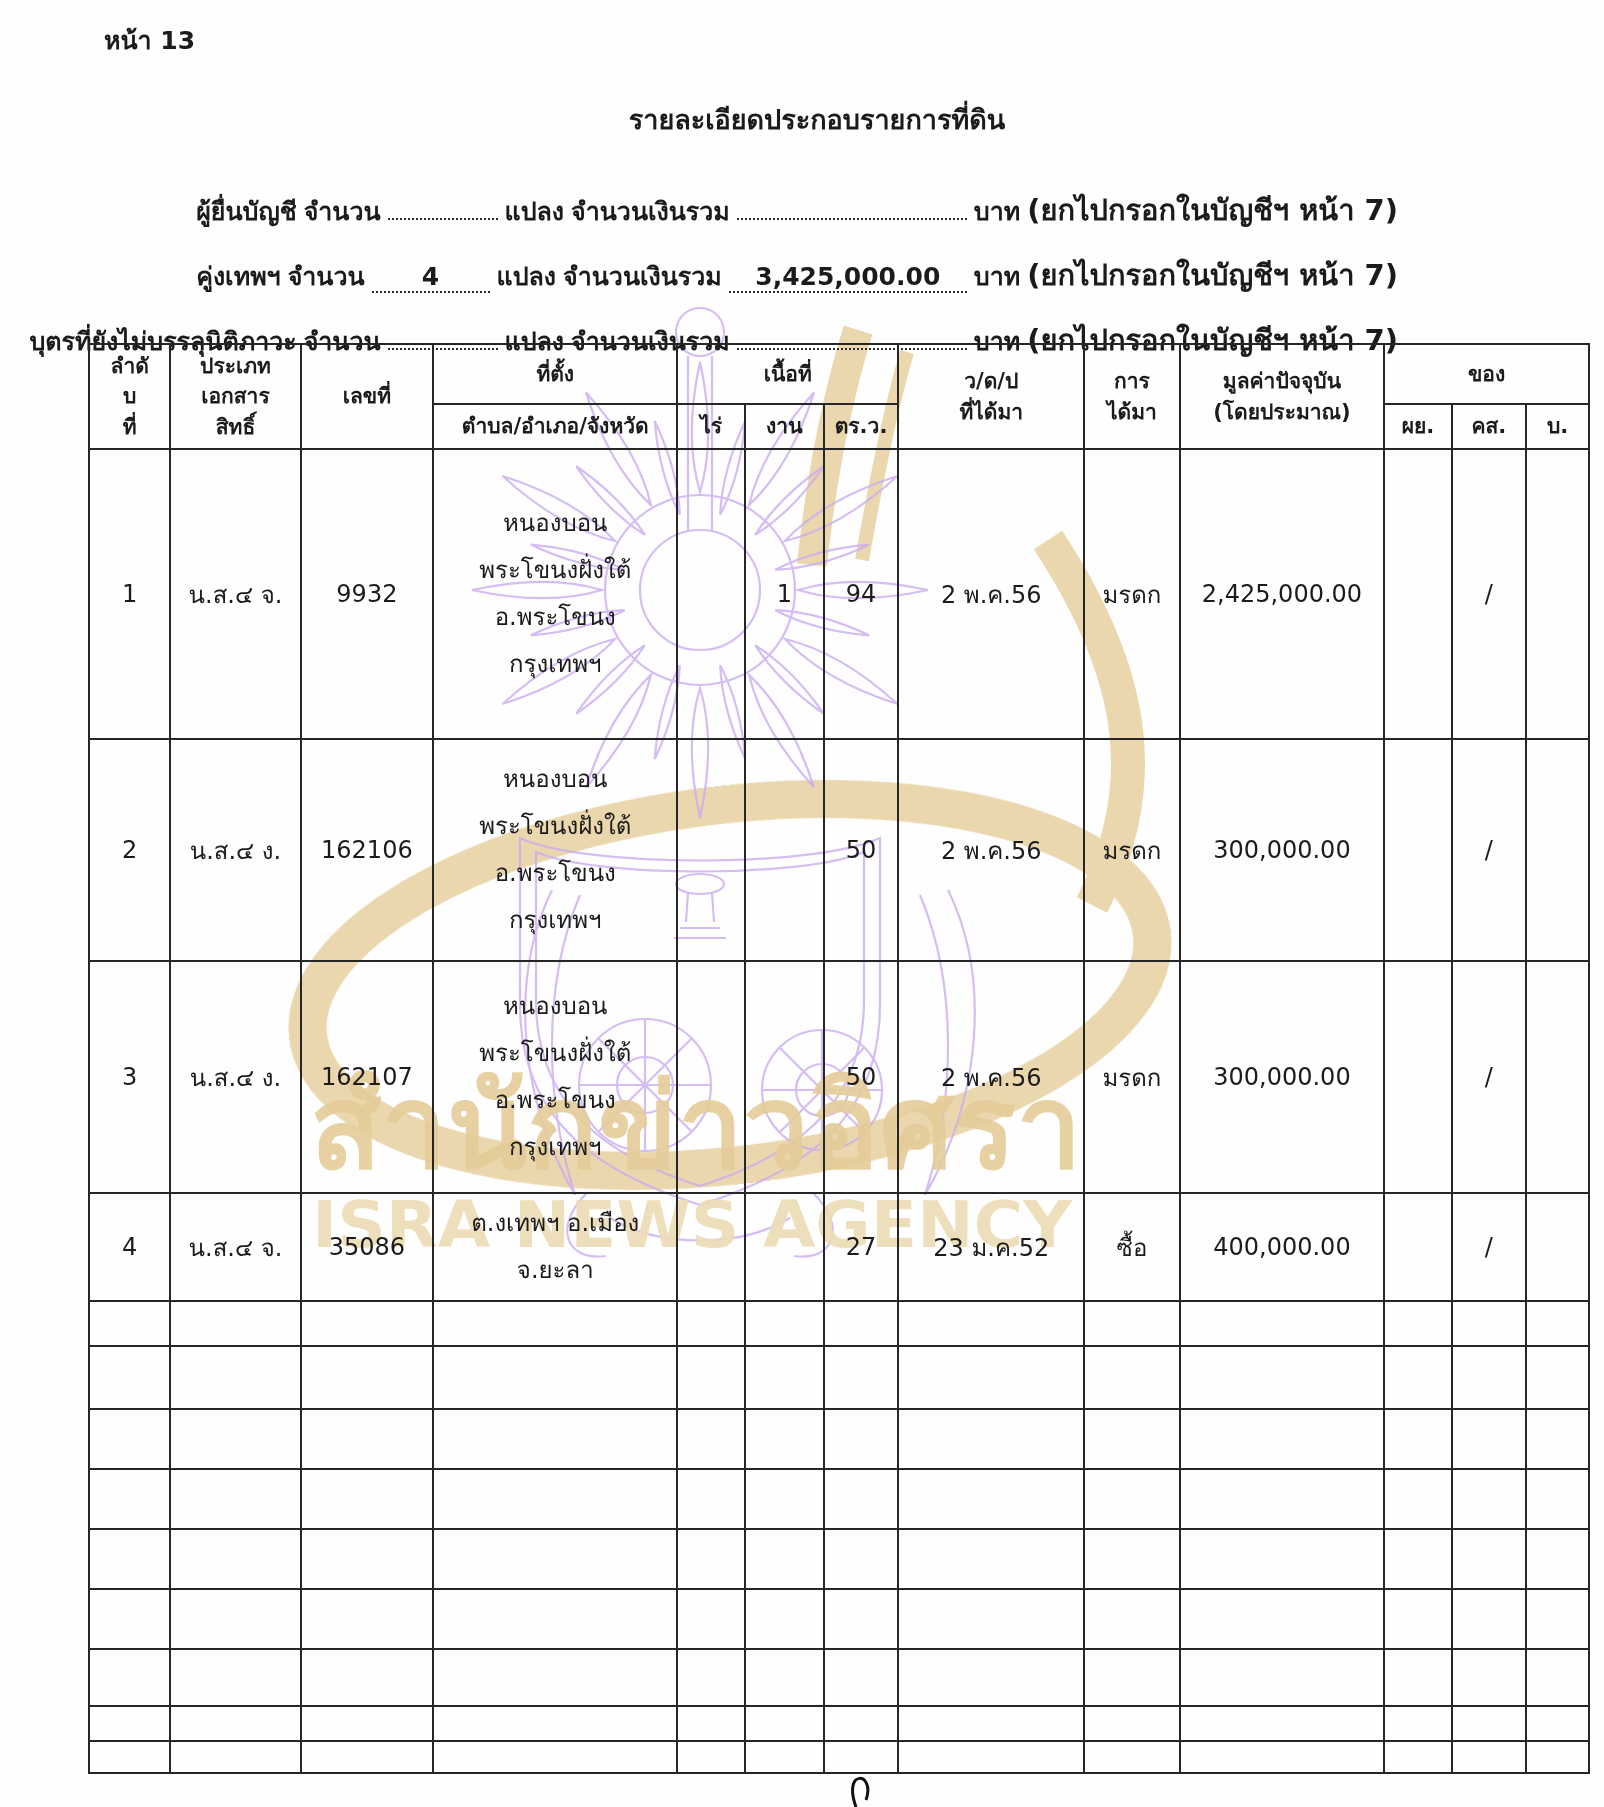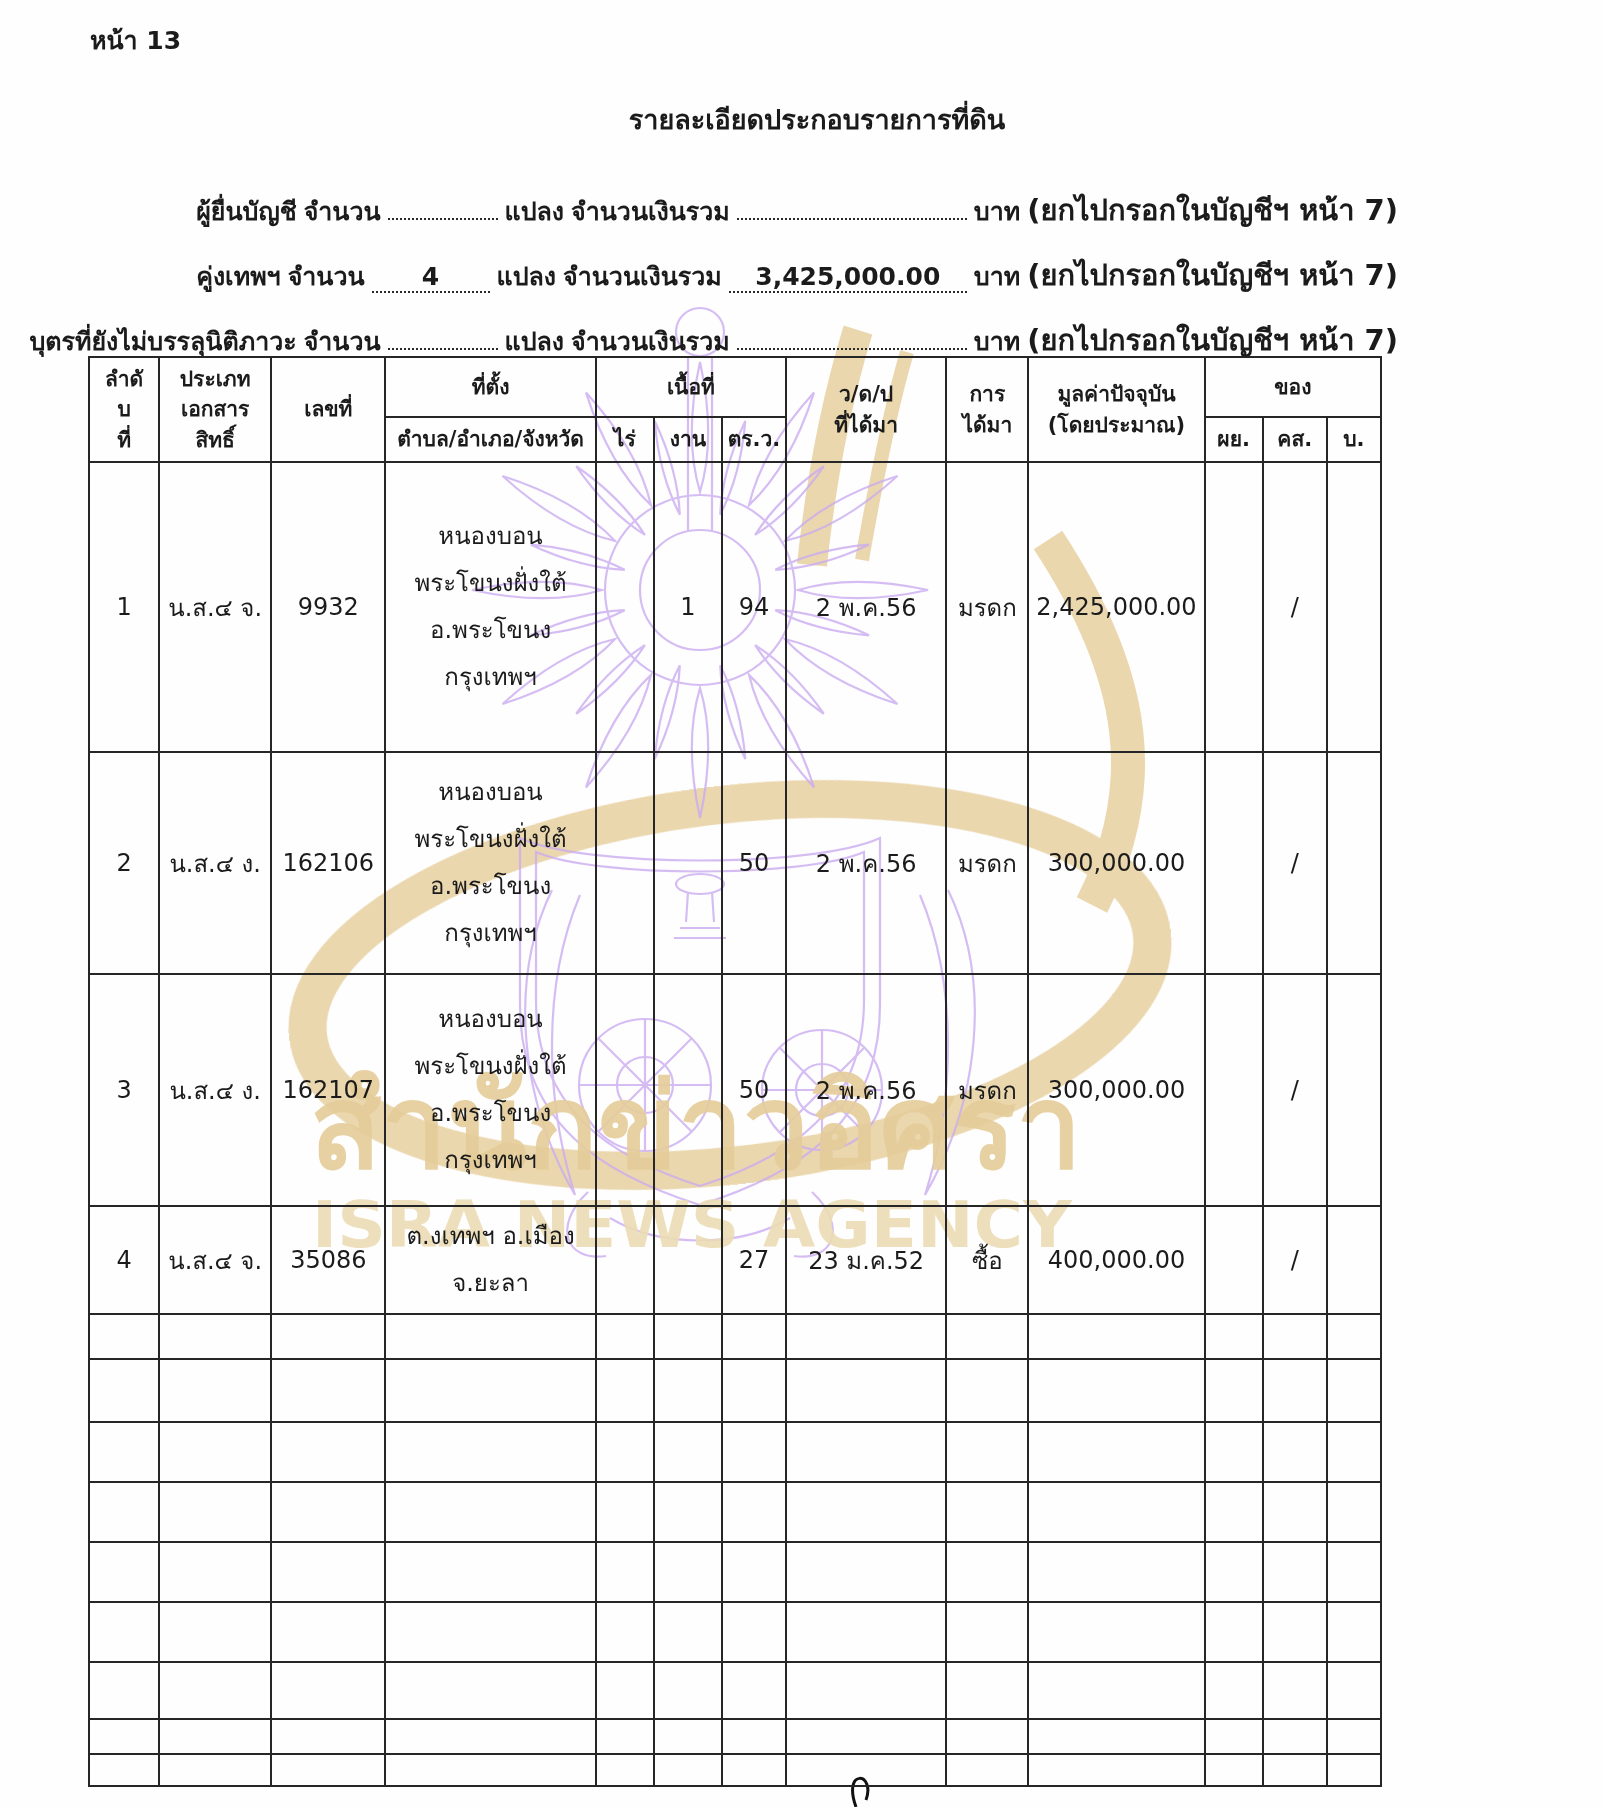--- a/index.html
+++ b/index.html
@@ -3,31 +3,31 @@
 <meta charset="utf-8">
 <style>
   html,body{margin:0;padding:0;}
   body{
     width:1604px;height:1807px;position:relative;overflow:hidden;
     background:#fefefe;color:#1b1b1b;
     font-family:"DejaVu Sans","Liberation Sans",sans-serif;
   }
   .wm{position:absolute;top:0;left:0;z-index:1;pointer-events:none;}
   .content{position:absolute;top:0;left:0;width:100%;height:100%;z-index:2;}
-  .page-label{position:absolute;top:20px;left:90px;font-size:25px;font-weight:600;}
+  .page-label{position:absolute;top:20px;left:104px;font-size:25px;font-weight:600;}
   .title{position:absolute;top:98px;left:0;width:100%;text-align:center;font-size:27px;font-weight:700;margin-left:15px;}
   .summary{position:absolute;top:167px;right:206px;margin-top:20px;}
   .sum-line{display:flex;justify-content:flex-end;align-items:baseline;margin-bottom:19px;
     font-size:25px;font-weight:700;white-space:nowrap;}
   .sum-line span{margin-left:7px;}
   .blank{display:inline-block;border-bottom:2.5px dotted #2a2a2a;text-align:center;
     font-weight:700;min-height:28px;vertical-align:baseline;}
   .w110{width:110px;} .w118{width:118px;} .w230{width:230px;} .w238{width:238px;}
   .note{font-size:29px;}
-  table.land{border-collapse:collapse;table-layout:fixed;position:absolute;left:88px;top:356px;width:1294px;}
+  table.land{border-collapse:collapse;table-layout:fixed;position:absolute;left:88px;top:343px;width:1502px;}
   table.land th,table.land td{border:2px solid #262626;padding:0 4px;vertical-align:middle;}
   table.land th{font-size:21px;font-weight:700;text-align:center;line-height:1.45;}
   table.land td{font-size:24px;text-align:center;}
   .pre{white-space:pre-line;}
   td.loc{text-align:left;padding-left:12px;white-space:pre-line;line-height:1.95;}
   td.val{text-align:right;padding-right:16px;}
   .footnote{position:absolute;top:1767px;right:206px;font-size:23px;font-weight:700;white-space:nowrap;}
   .footnote .u{text-decoration:underline;}
 </style>
 </head>

